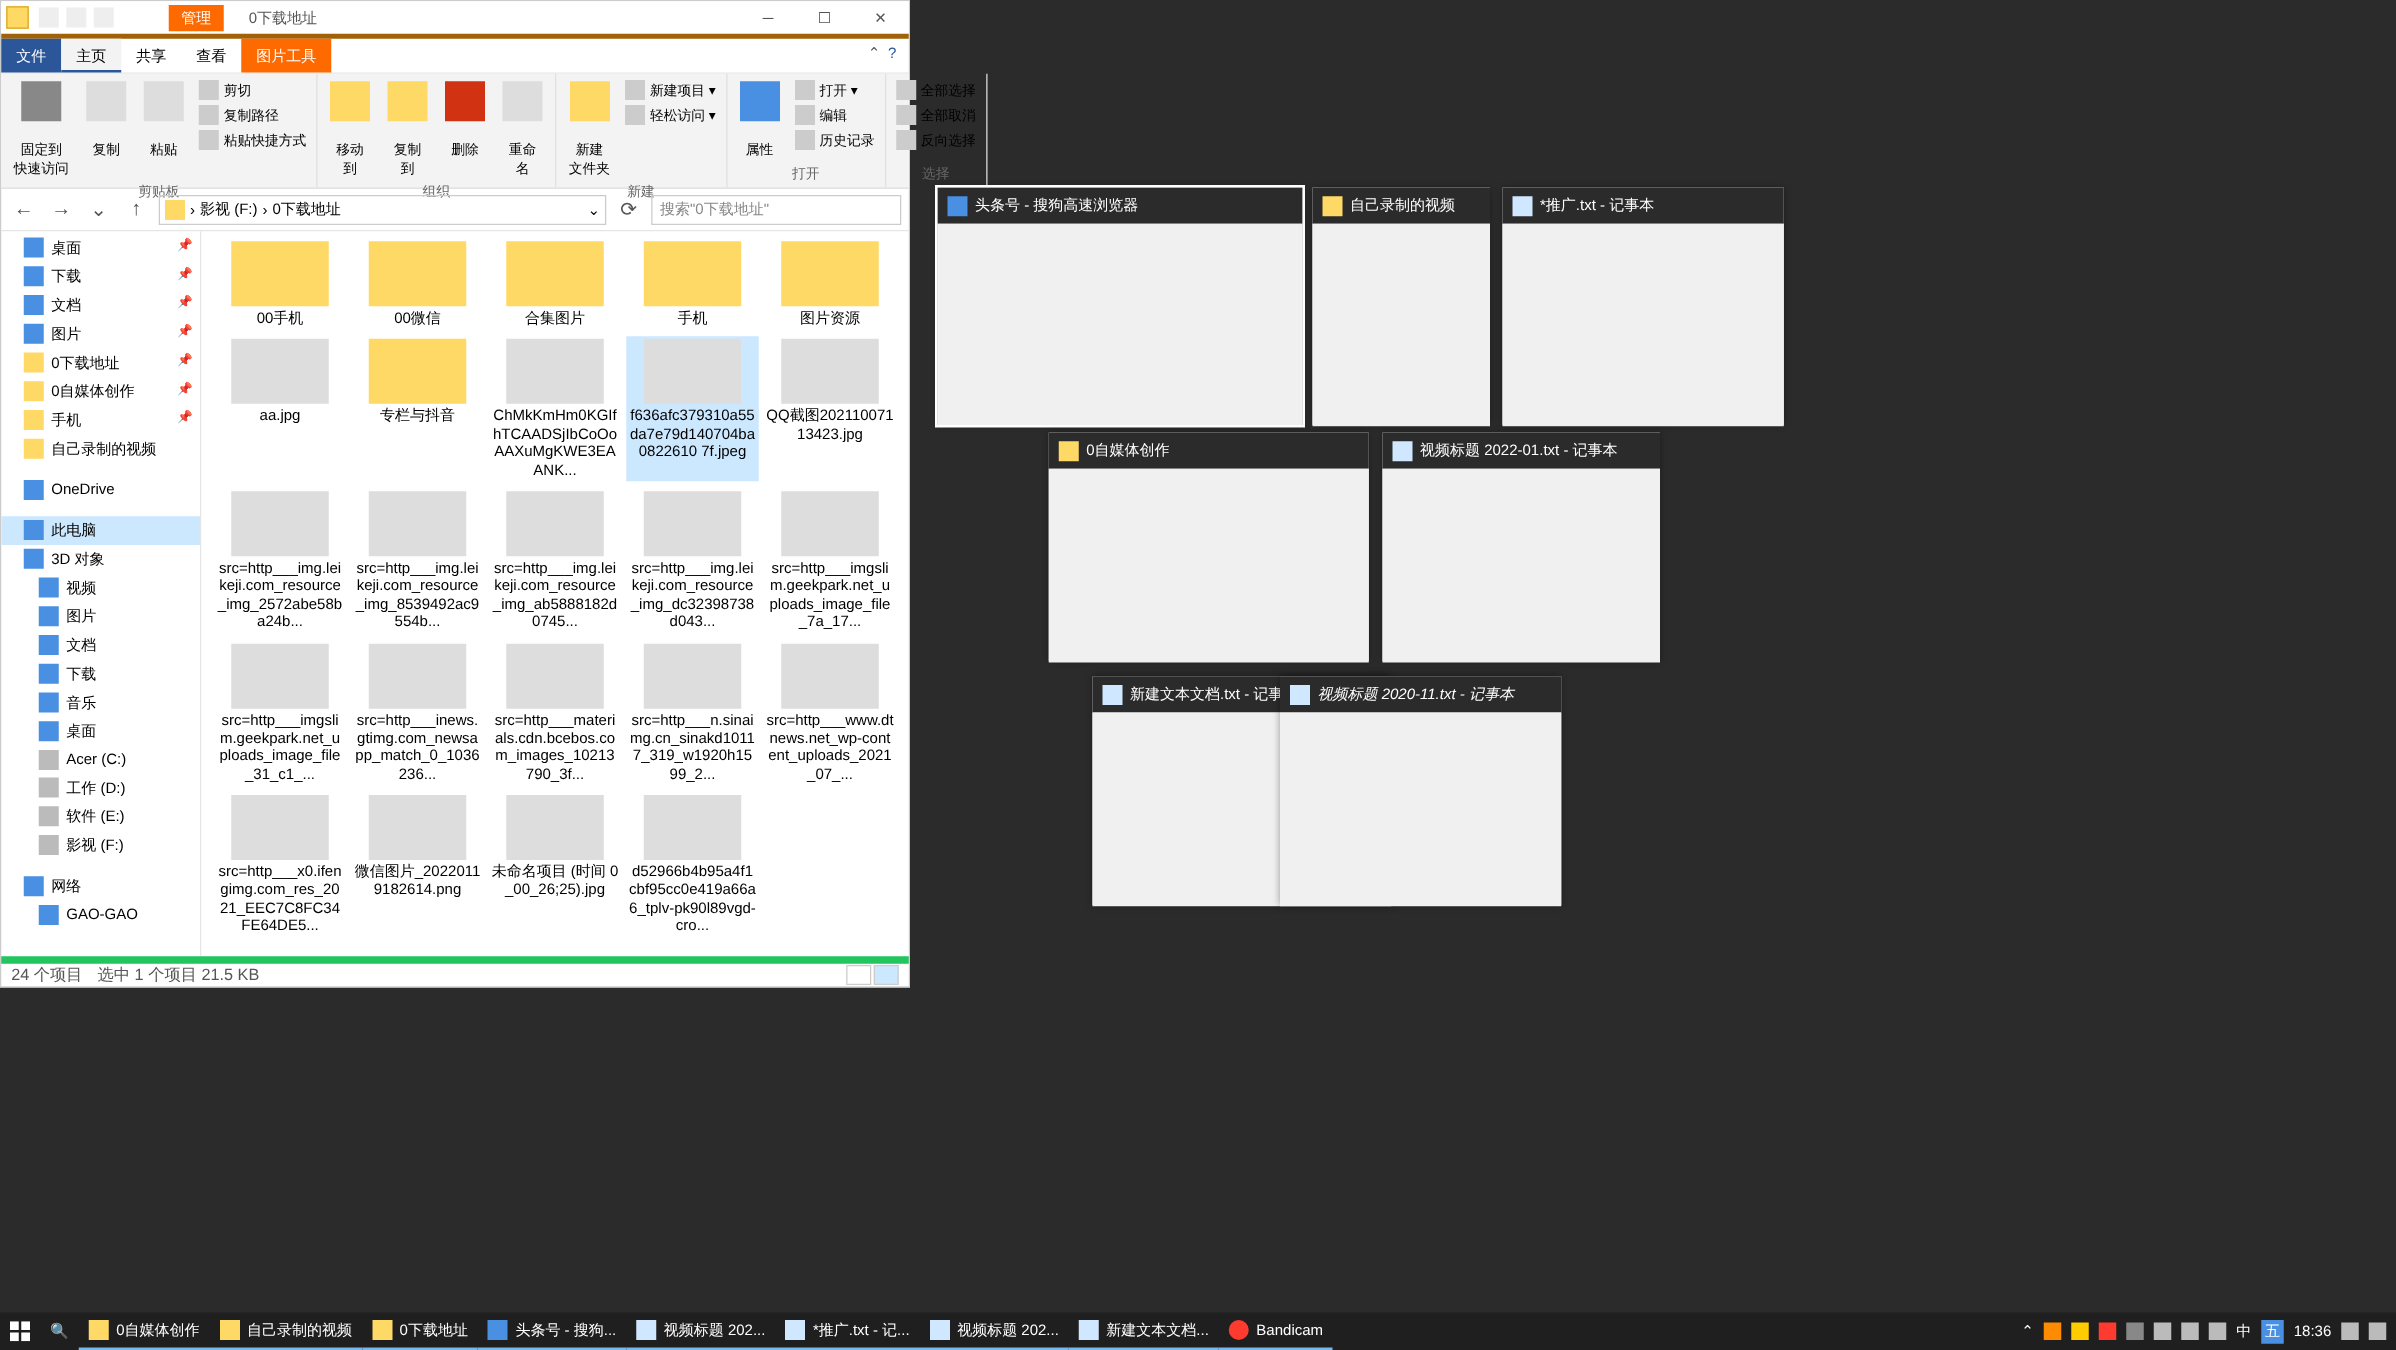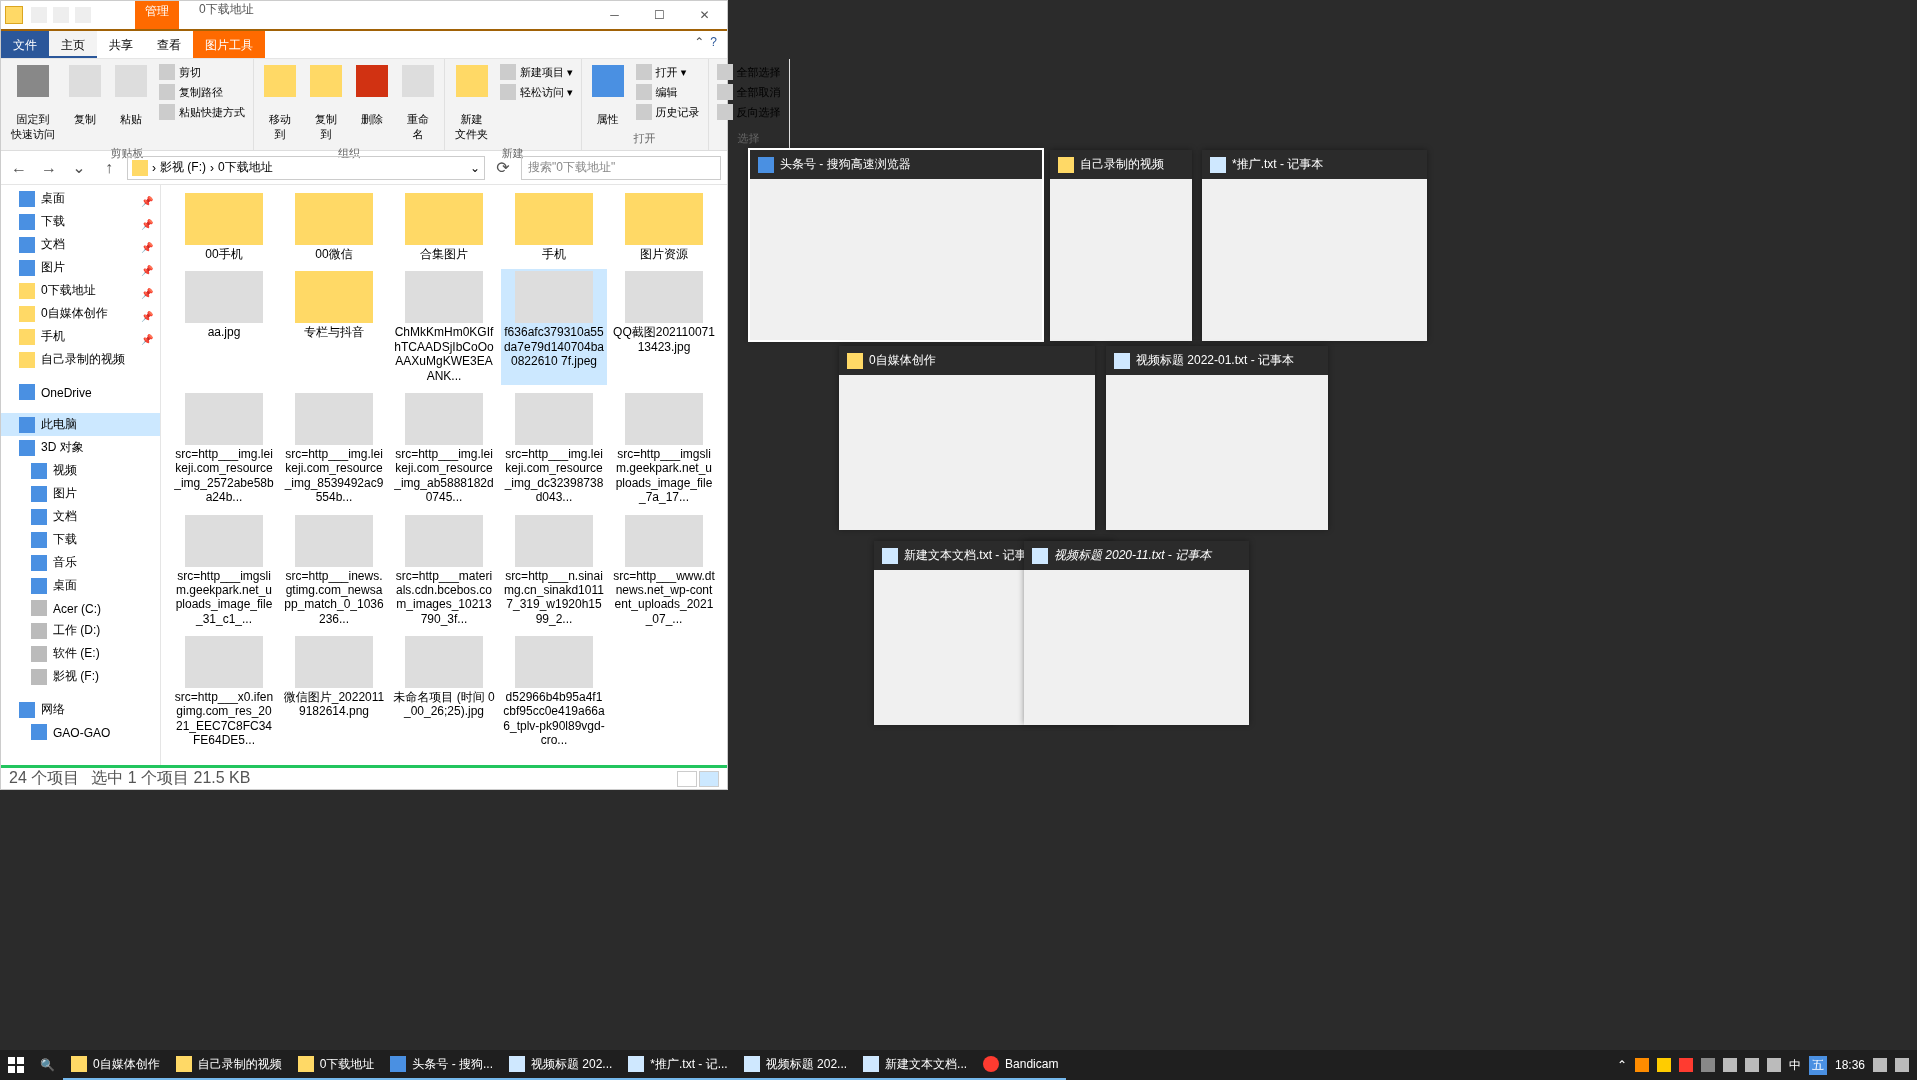--- a/index.html
+++ b/index.html
@@ -4,21 +4,21 @@
 <style>
 * { margin: 0; padding: 0; box-sizing: border-box; font-family: "Microsoft YaHei", "Segoe UI", sans-serif; }
 body { width: 1917px; height: 1080px; background: #2b2b2b; overflow: hidden; position: relative; }
 
 
 .explorer {
   position: absolute; left: 0; top: 0; width: 728px; height: 790px;
   background: #fff; display: flex; flex-direction: column;
   border: 1px solid #ccc;
 }
-.titlebar { height: 30px; display: flex; background: #fff; border-bottom: 2px solid #a16207; }
+.titlebar { height: 30px; display: flex; align-items: center; background: #fff; border-bottom: 4px solid #a16207; }
 .titlebar-left { display: flex; align-items: center; gap: 4px; padding: 0 4px; }
 .titlebar-icon { width: 18px; height: 18px; background: #ffd966; border: 1px solid #daa520; }
 .titlebar-qat { display: flex; gap: 6px; margin-left: 4px; }
 .qat-item { width: 16px; height: 16px; background: #eee; }
 .titlebar-tab-contextual { background: #ff6a00; color: #fff; padding: 2px 10px; font-size: 12px; margin-left: 40px; }
 .titlebar-text { font-size: 12px; color: #555; margin-left: 20px; }
 .titlebar-controls { margin-left: auto; display: flex; }
 .titlebar-controls > div { width: 45px; height: 28px; display: flex; align-items: center; justify-content: center; font-size: 12px; color: #555; }
 
 .ribbon-tabs { display: flex; height: 28px; font-size: 12px; align-items: stretch; border-bottom: 1px solid #e5e5e5; }
@@ -39,36 +39,36 @@
 .ribbon-btn-sm .ico-s { width: 16px; height: 16px; background: #ccc; }
 
 .nav-bar { height: 34px; display: flex; align-items: center; padding: 4px 6px; gap: 6px; border-bottom: 1px solid #e5e5e5; }
 .nav-btn { width: 24px; height: 24px; display: flex; align-items: center; justify-content: center; color: #555; }
 .address-bar { flex: 1; border: 1px solid #ccc; height: 24px; display: flex; align-items: center; padding: 0 4px; font-size: 12px; gap: 4px; }
 .addr-icon { width: 16px; height: 16px; background: #ffd966; }
 .search-bar { width: 200px; border: 1px solid #ccc; height: 24px; padding: 0 6px; font-size: 12px; color: #888; display:flex; align-items:center; }
 
 .content { flex: 1; display: flex; overflow: hidden; }
 .nav-pane { width: 160px; border-right: 1px solid #e5e5e5; overflow-y: auto; font-size: 12px; padding: 2px 0; }
-.nav-item { display: flex; align-items: flex-end; padding: 3px 4px 3px 18px; gap: 6px; position: relative; }
+.nav-item { display: flex; align-items: flex-start; padding: 3px 4px 3px 18px; gap: 6px; position: relative; }
 .nav-item.active { background: #cce8ff; }
 .nav-item .ico { width: 16px; height: 16px; background: #ffd966; flex-shrink: 0; }
 .nav-item .ico.blue { background: #4a90e2; }
 .nav-item .ico.drive { background: #bbb; }
 .nav-item .pin { position: absolute; right: 6px; color: #888; font-size: 10px; }
 .nav-spacer { height: 10px; }
 
 .file-grid { flex: 1; overflow-y: auto; padding: 6px 10px; display: grid; grid-template-columns: repeat(5, 1fr); gap: 6px 4px; align-content: start; }
 .file-item { display: flex; flex-direction: column; align-items: center; text-align: center; font-size: 12px; padding: 2px; }
 .file-item.selected { background: #cce8ff; }
 .file-thumb { width: 78px; height: 52px; background: #ddd; margin-bottom: 2px; }
 .file-thumb.folder { background: #ffd966; }
 .file-name { word-break: break-all; line-height: 1.2; max-height: 62px; overflow: hidden; }
 
-.status-bar { height: 24px; border-top: 3px solid #22c55e; display: flex; align-items: center; padding: 0 8px; font-size: 16px; color: #555; gap: 12px; }
+.status-bar { height: 24px; border-top: 6px solid #22c55e; display: flex; align-items: center; padding: 0 8px; font-size: 13px; color: #555; gap: 12px; }
 .status-views { margin-left: auto; display: flex; gap: 2px; }
 .status-views > div { width: 20px; height: 16px; border: 1px solid #ccc; }
 
 
 .task-thumb {
   position: absolute; background: #fff; box-shadow: 0 0 6px rgba(0,0,0,0.4); margin-top: 44px;
 }
 .task-thumb.active { outline: 2px solid #fff; }
 .thumb-header { display: flex; align-items: center; gap: 6px; background: #2b2b2b; color: #fff; font-size: 12px; padding: 6px 8px; overflow: hidden; white-space: nowrap; }
 .thumb-header .tico { width: 16px; height: 16px; background: #888; flex-shrink: 0; }

